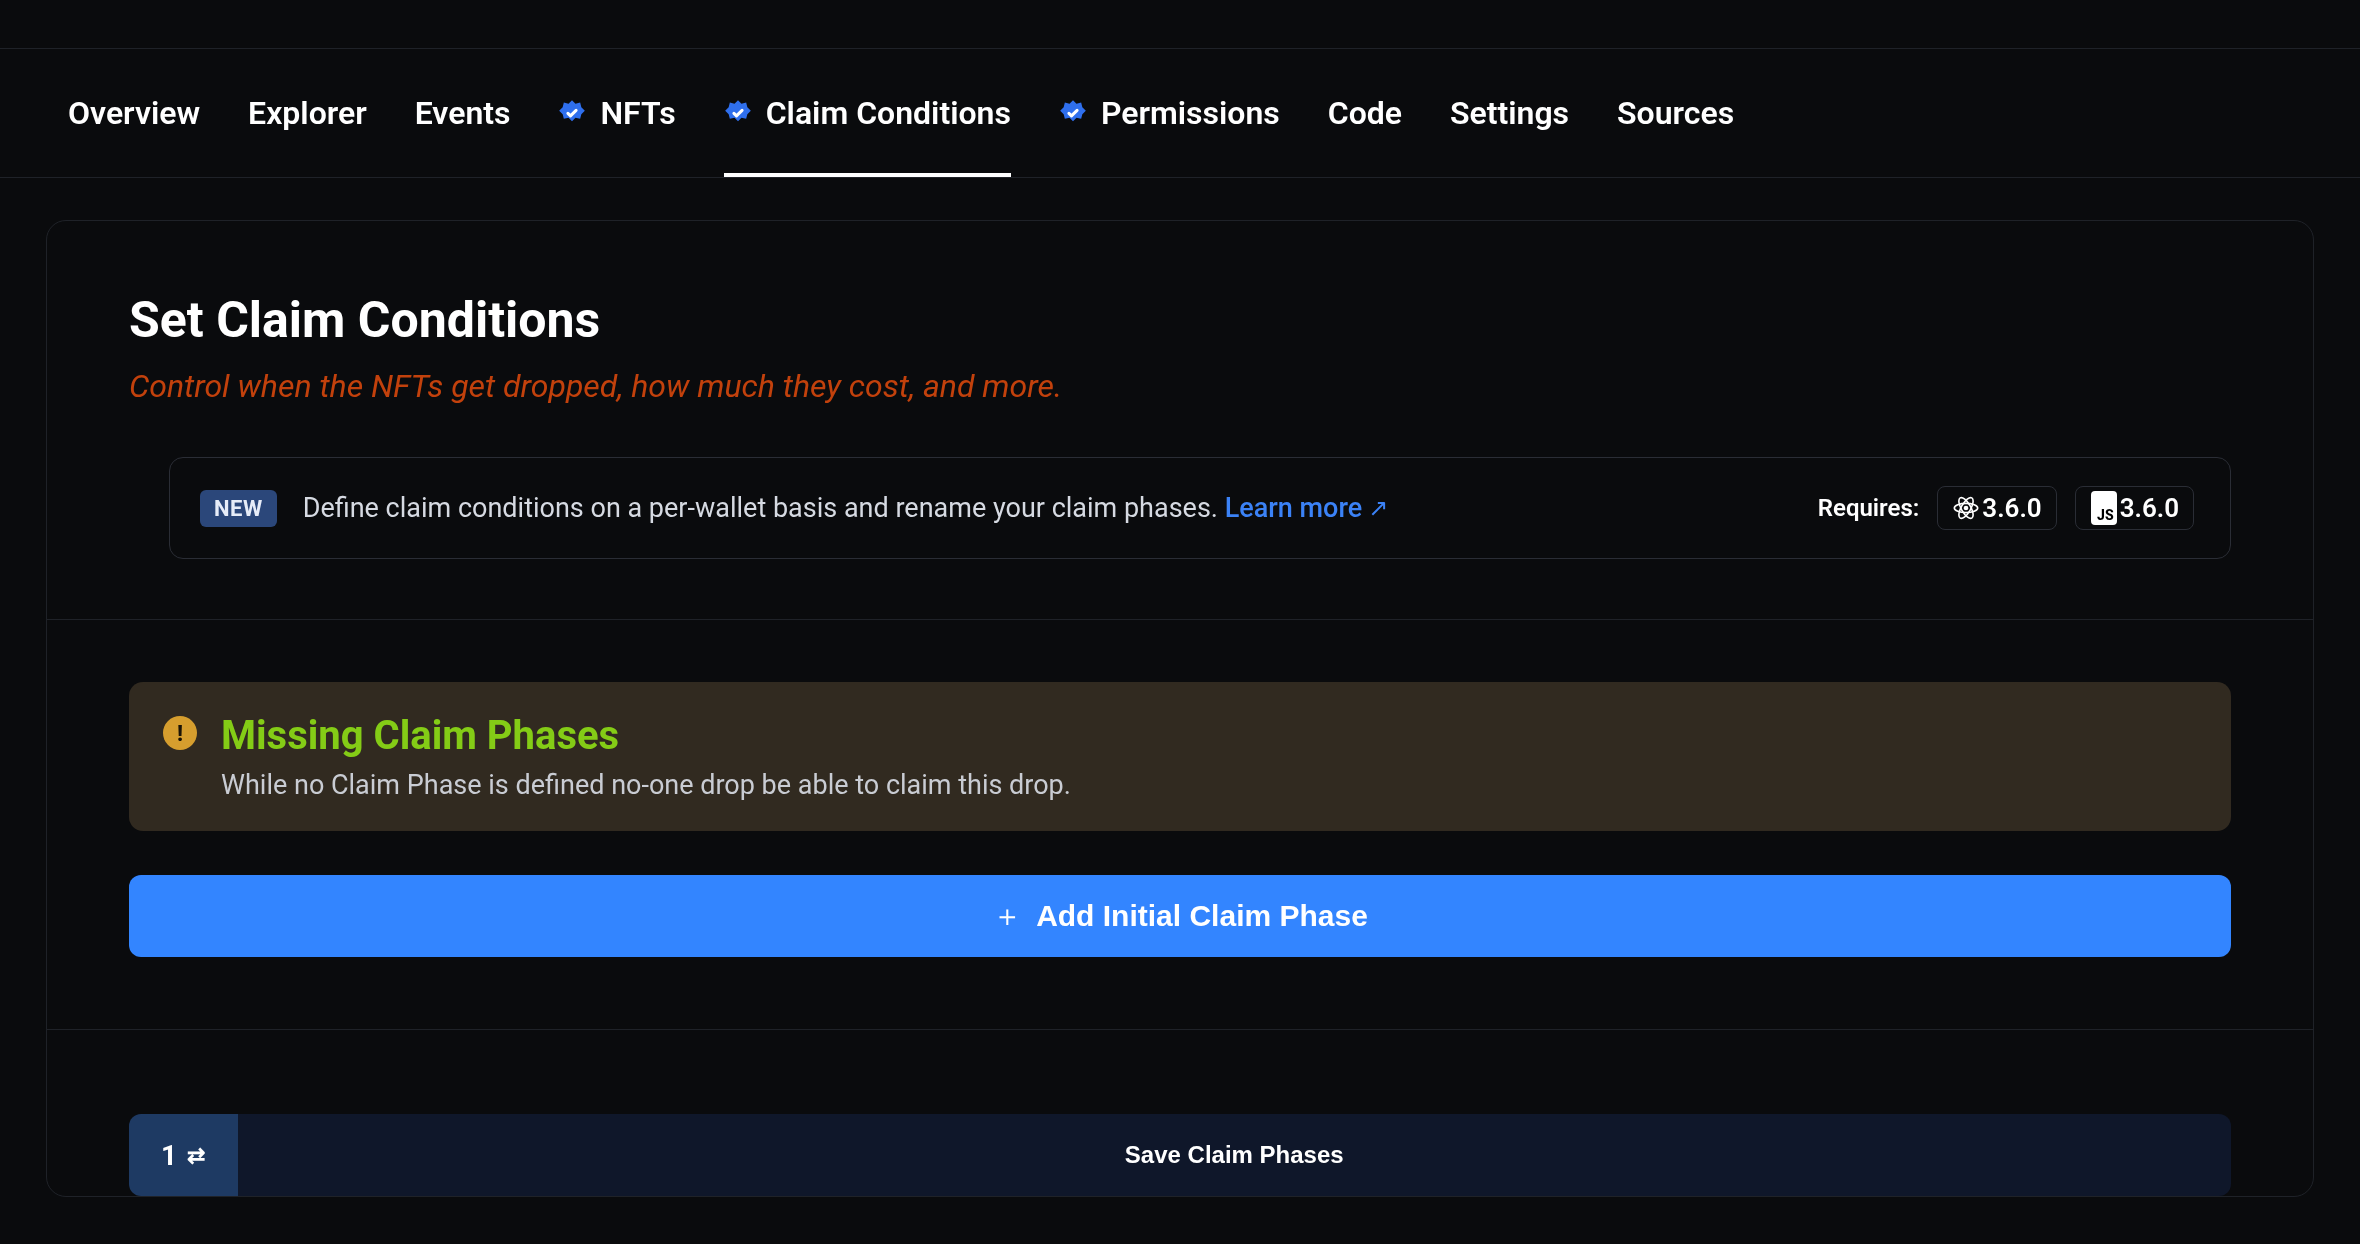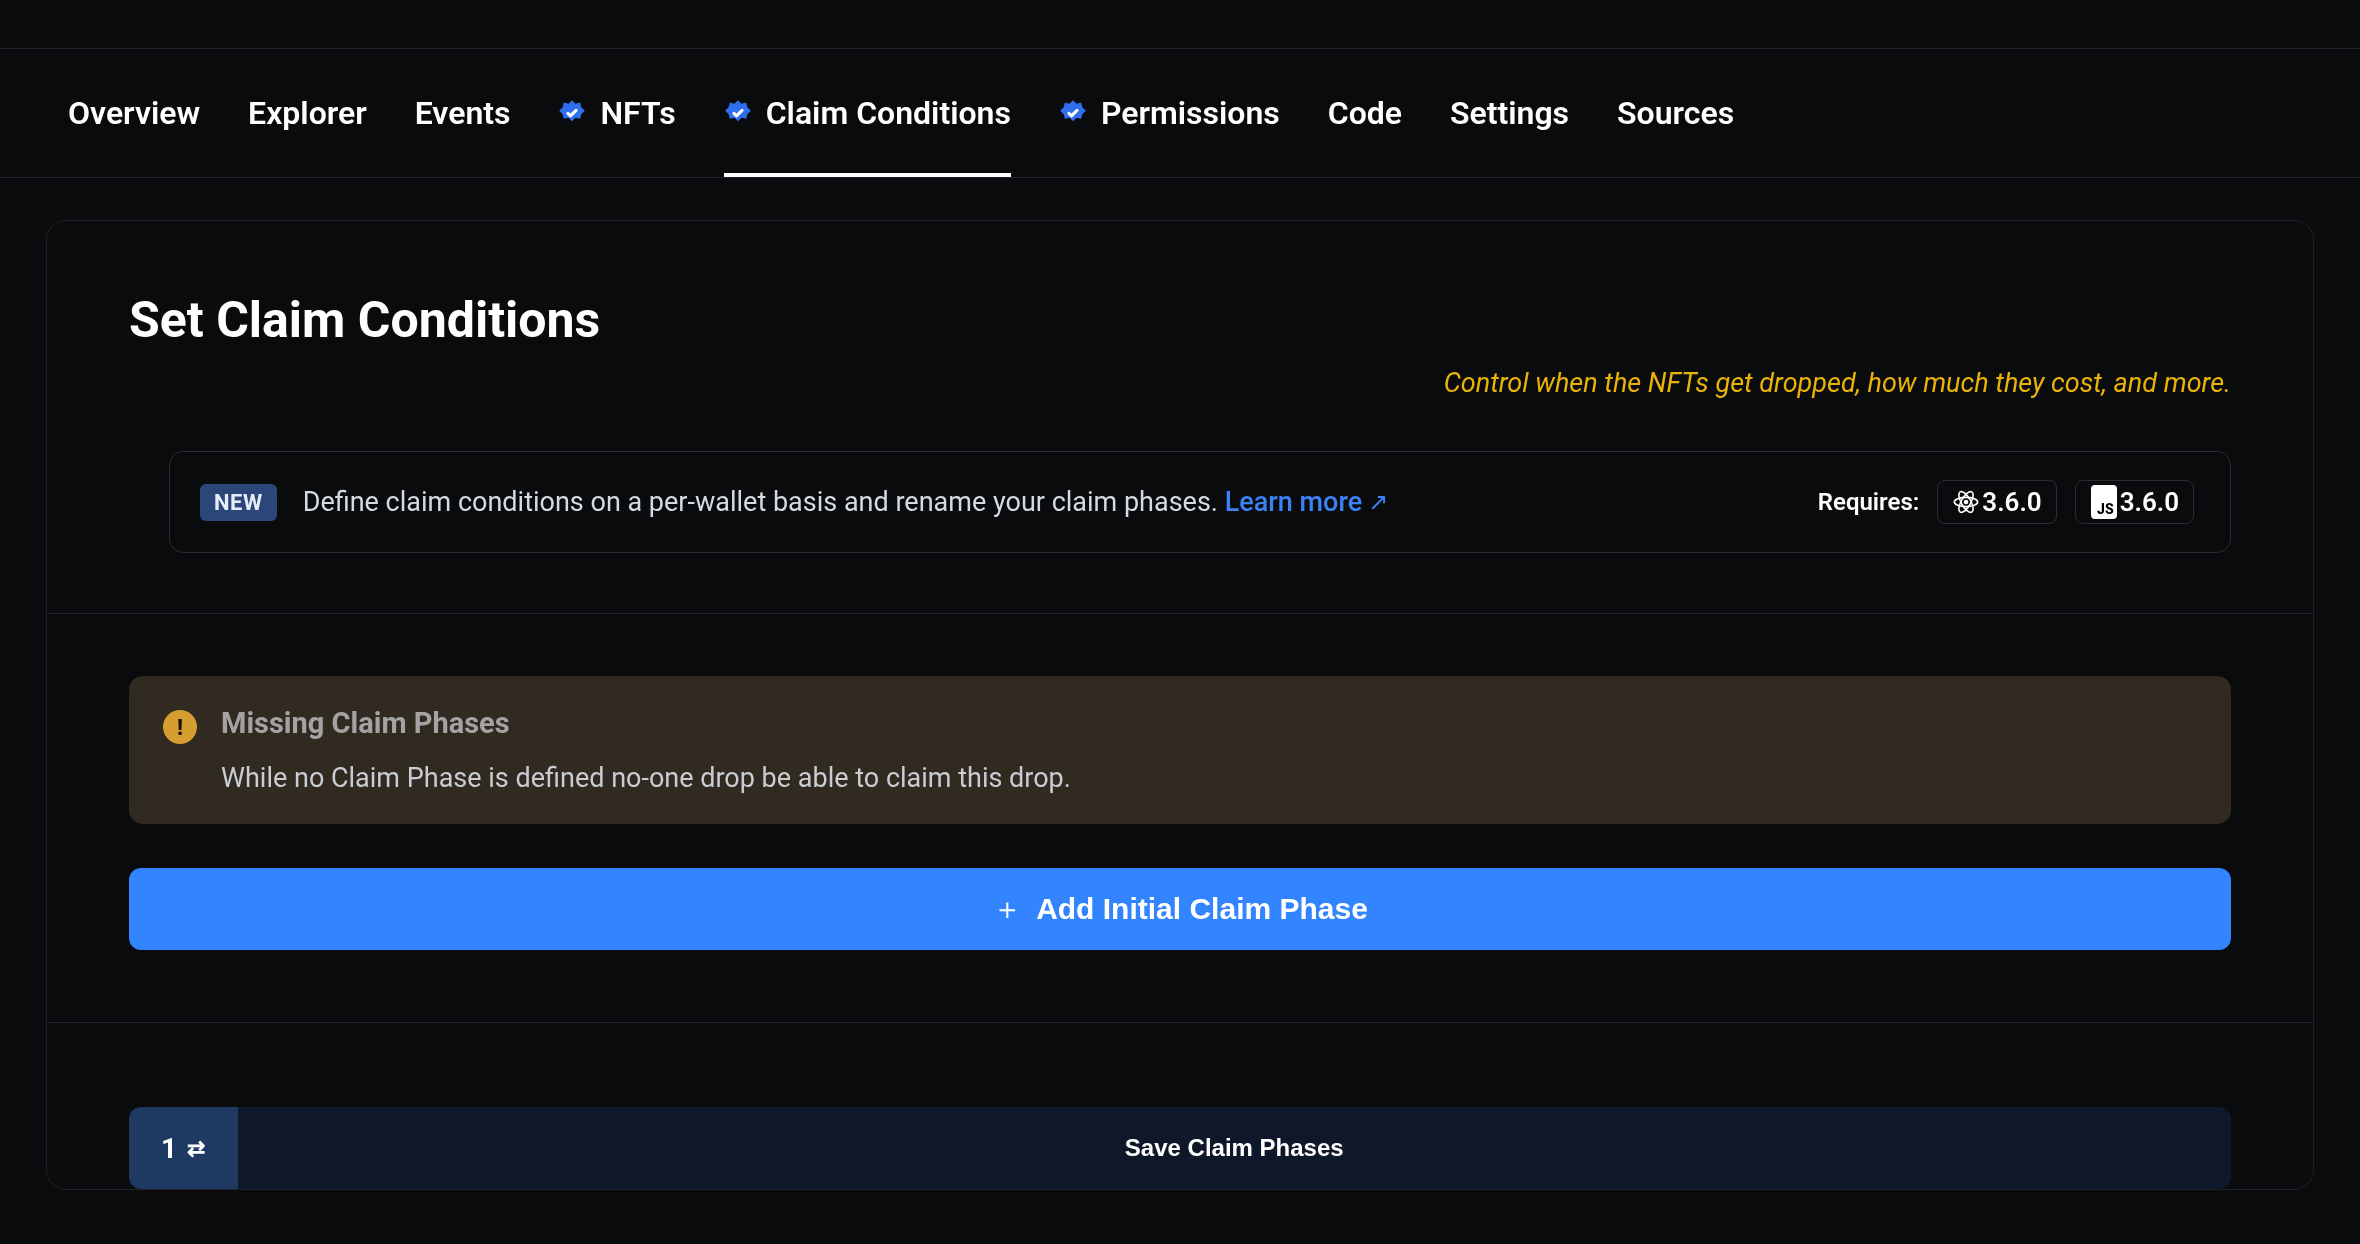--- a/index.html
+++ b/index.html
@@ -50,21 +50,21 @@
   .card {
     margin: 42px 46px 0 46px;
     border: 1px solid #1f2228;
     border-radius: 20px;
     overflow: hidden;
   }
   .card-section { padding: 70px 82px 60px 82px; border-bottom: 1px solid #1f2228; }
   .card-section.middle { padding: 62px 82px 72px 82px; border-bottom: 1px solid #1f2228; }
 
   h1 { font-size: 50px; font-weight: 700; margin-bottom: 18px; }
-  .subtitle { font-size: 27px; font-style: italic; color: #eab308; margin-bottom: 52px; text-align: right; }
+  .subtitle { font-size: 32px; font-style: italic; color: #c2410c; margin-bottom: 52px; }
 
   .info-box {
     border: 1px solid #2a2d35;
     border-radius: 14px;
     padding: 28px 36px 28px 30px;
     display: flex;
     align-items: center;
     gap: 26px;
     margin-left: 40px;
   }
@@ -103,21 +103,21 @@
     gap: 24px;
     margin-bottom: 44px;
   }
   .alert-icon {
     width: 34px; height: 34px; border-radius: 50%;
     background: #d69e2e;
     display: inline-flex; align-items: center; justify-content: center;
     color:#1a1307; font-weight:800; font-size:22px;
     flex-shrink:0; margin-top:4px;
   }
-  .alert-title { font-size: 29px; font-weight: 700; color:#a3a3a3; margin-bottom:22px; }
+  .alert-title { font-size: 40px; font-weight: 700; color:#84cc16; margin-bottom:10px; }
   .alert-body  { font-size: 27px; color:#c9ccd3; }
 
   
   .btn-primary {
     background:#3385ff; color:#fff; font-size:30px; font-weight:700;
     border:none; border-radius:12px; width:100%; height:82px;
     display:flex; align-items:center; justify-content:center; gap:14px;
     cursor:pointer;
   }
   .plus { font-size:30px; font-weight:400; }

